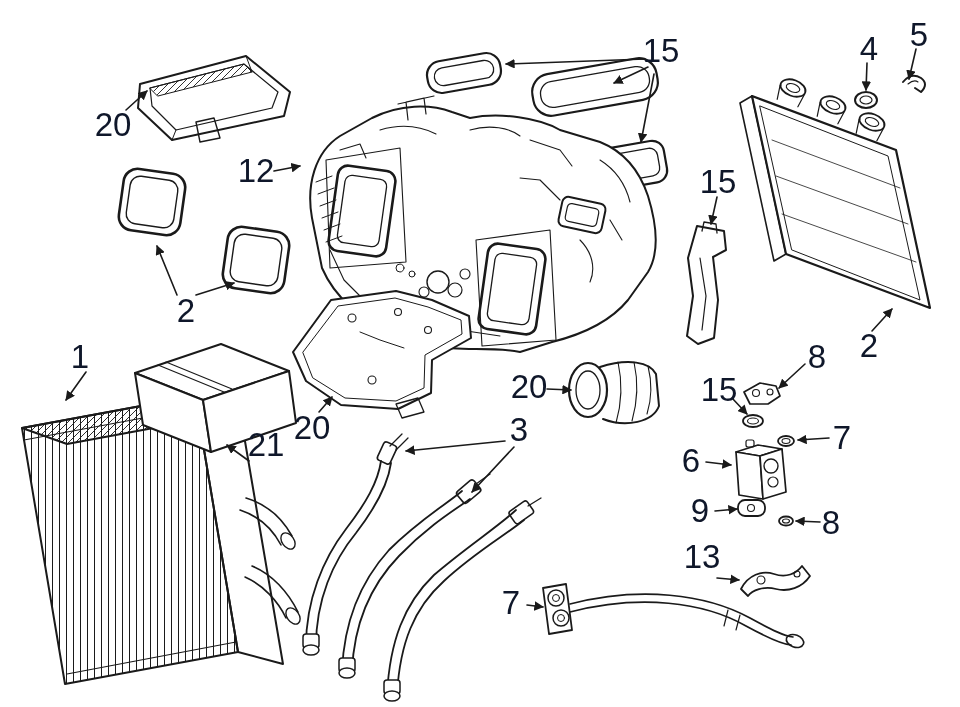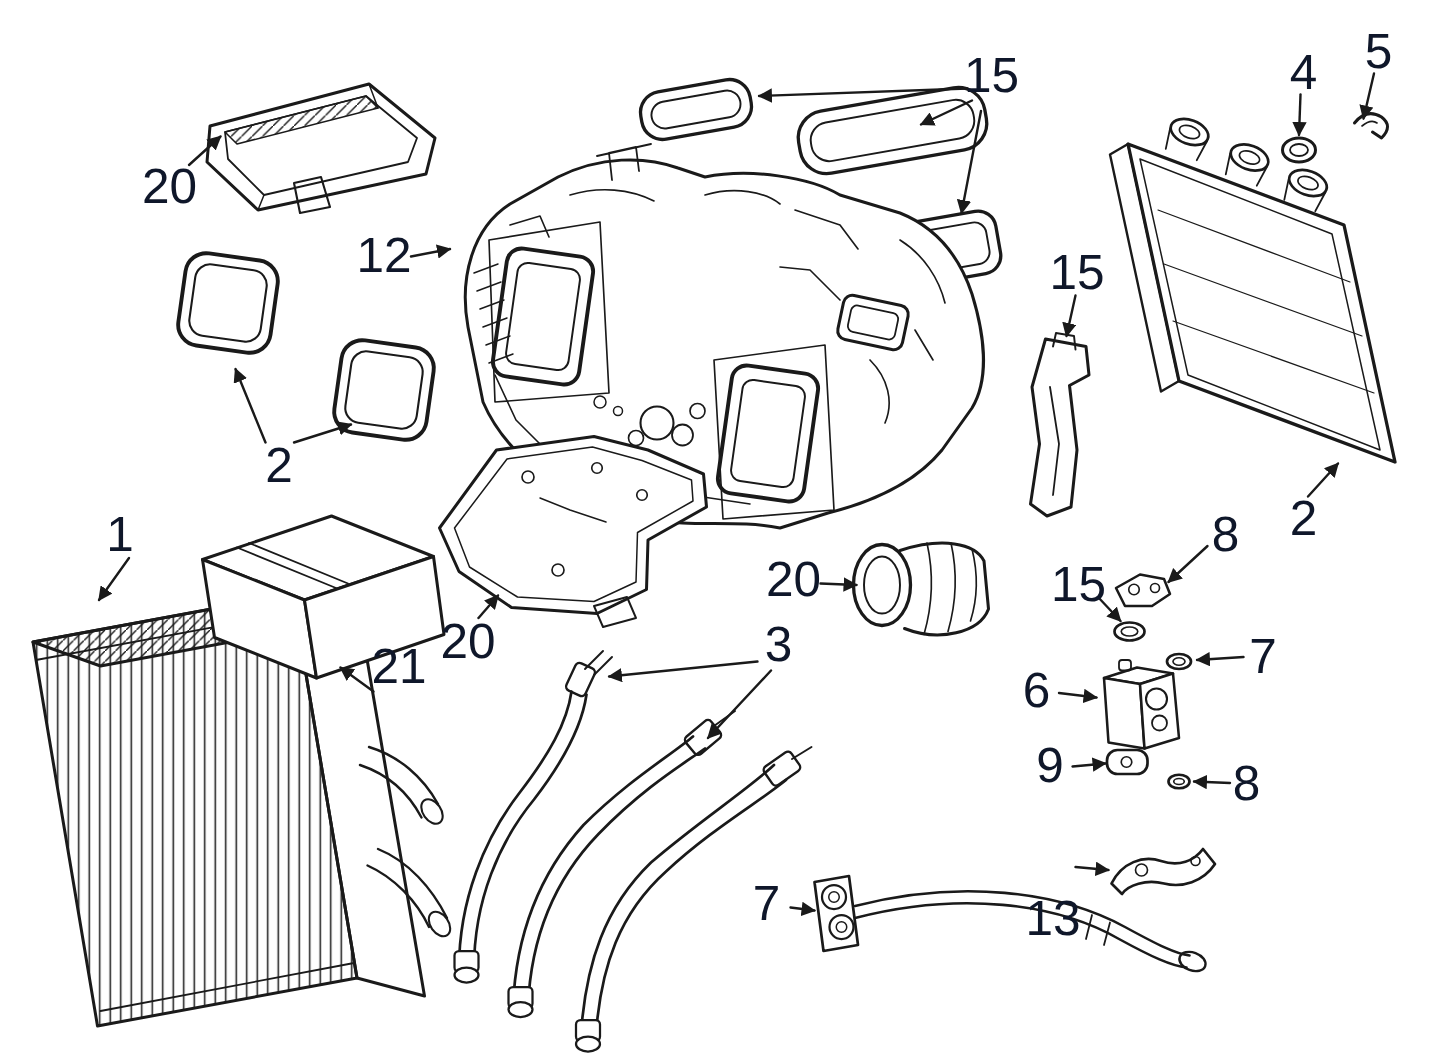--- a/index.html
+++ b/index.html
@@ -257,21 +257,21 @@
 <div class="callout" style="left:519px;top:429px">3</div>
 <div class="callout" style="left:869px;top:48px">4</div>
 <div class="callout" style="left:919px;top:34px">5</div>
 <div class="callout" style="left:691px;top:460px">6</div>
 <div class="callout" style="left:511px;top:602px">7</div>
 <div class="callout" style="left:831px;top:522px">8</div>
 <div class="callout" style="left:700px;top:510px">9</div>
 <div class="callout" style="left:842px;top:437px">7</div>
 <div class="callout" style="left:719px;top:389px">15</div>
 <div class="callout" style="left:817px;top:356px">8</div>
-<div class="callout" style="left:702px;top:612px">13</div>
+<div class="callout" style="left:702px;top:556px">13</div>
 <div class="callout" style="left:256px;top:170px">12</div>
 <div class="callout" style="left:661px;top:50px">15</div>
 <div class="callout" style="left:186px;top:310px">2</div>
 <div class="callout" style="left:718px;top:181px">15</div>
 <div class="callout" style="left:529px;top:386px">20</div>
 <div class="callout" style="left:113px;top:124px">20</div>
 <div class="callout" style="left:312px;top:427px">20</div>
 <div class="callout" style="left:266px;top:444px">21</div>
 
 </div>

